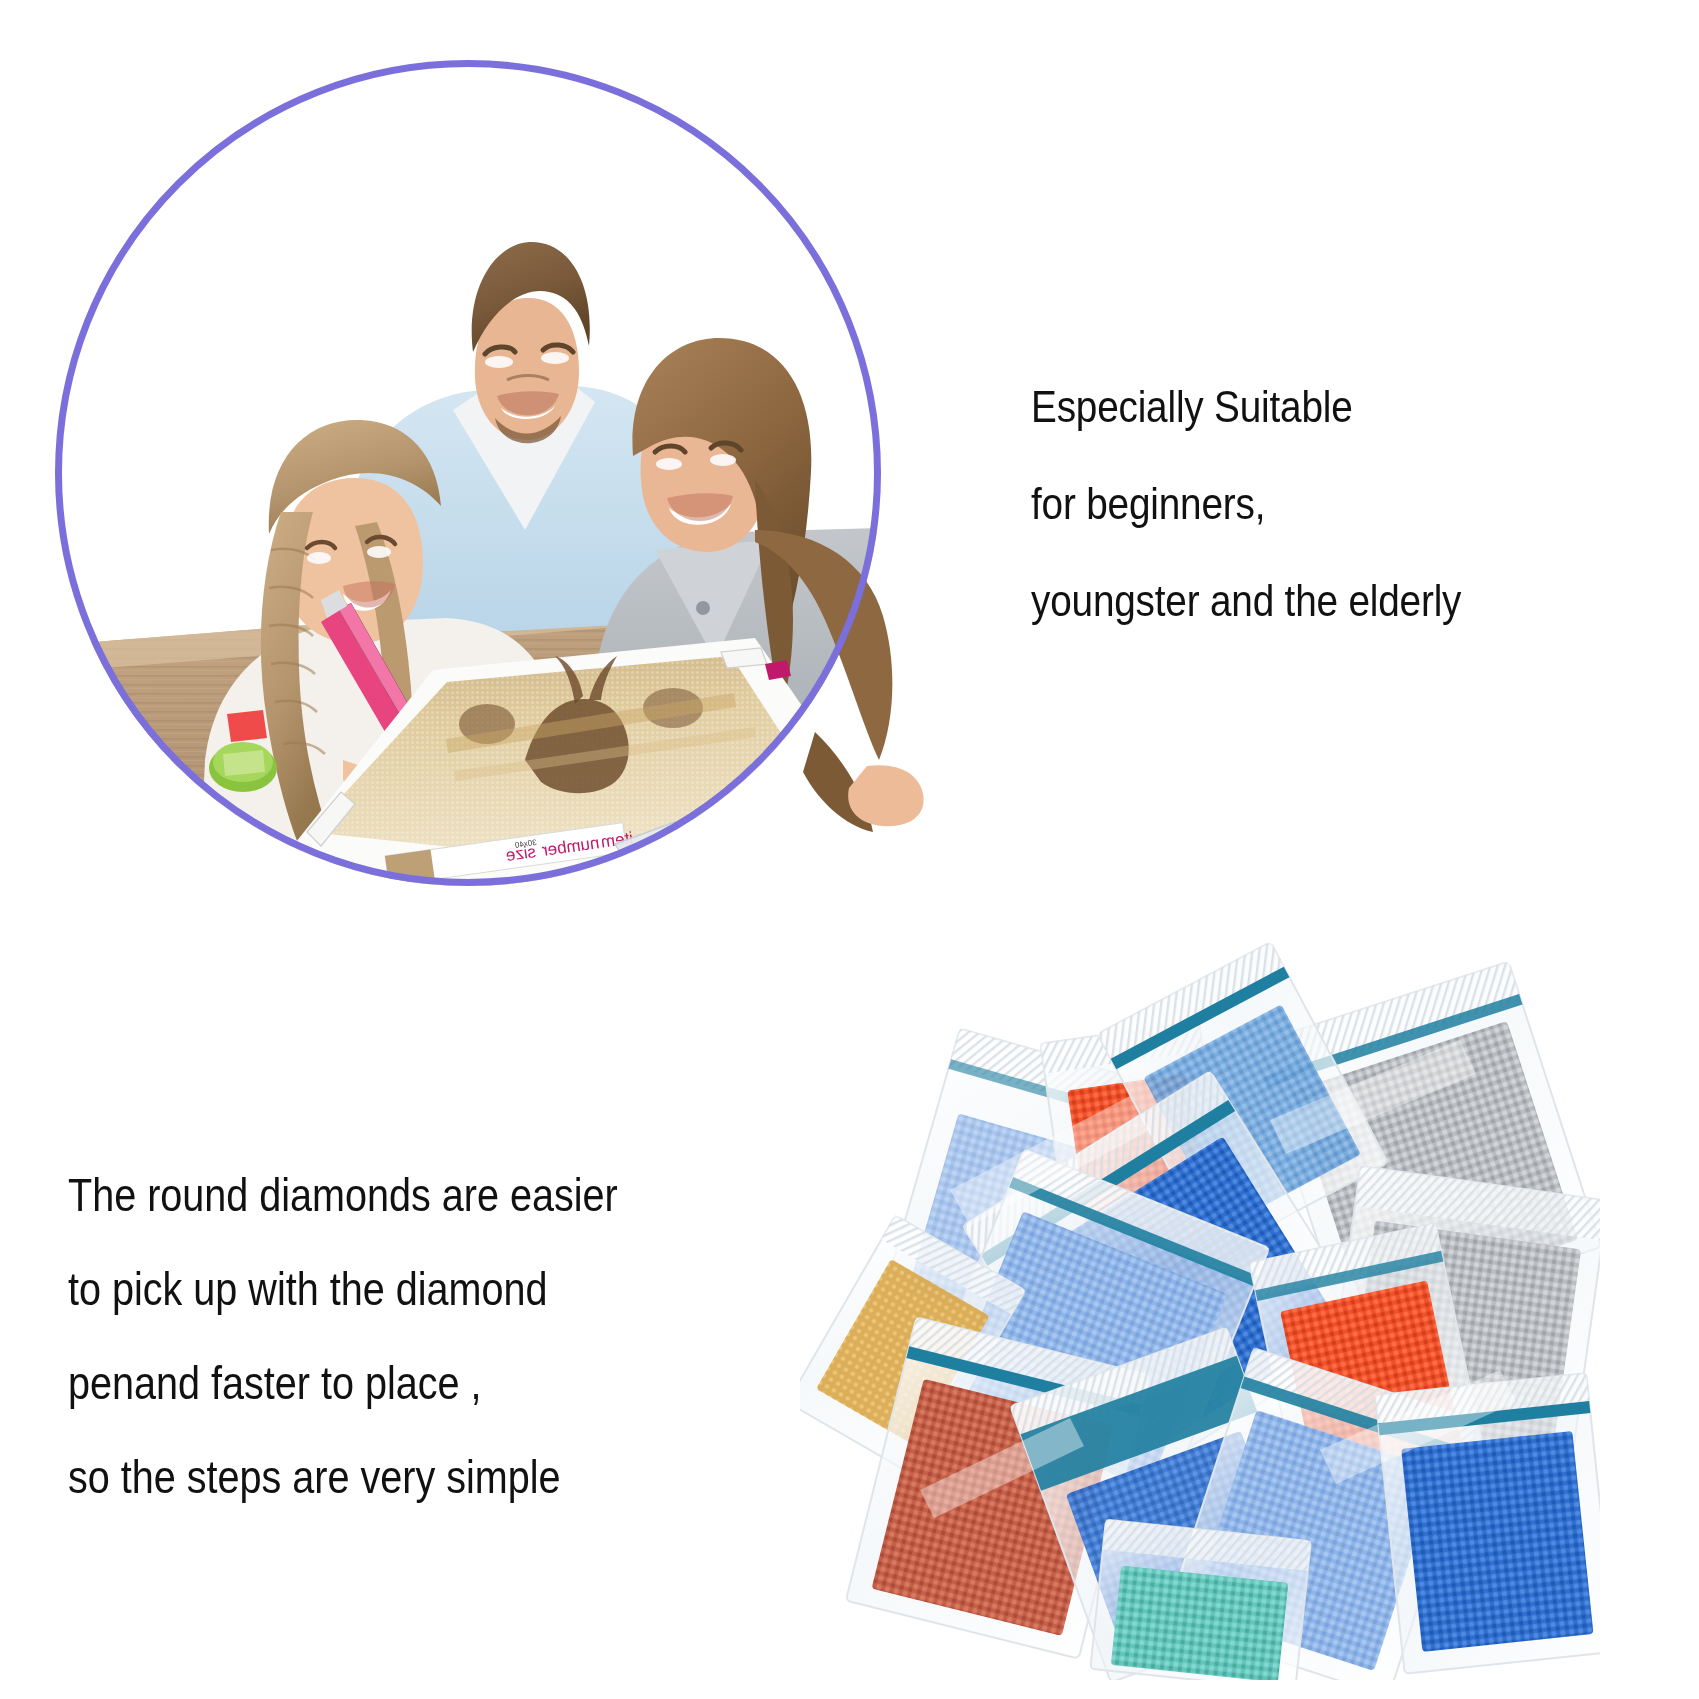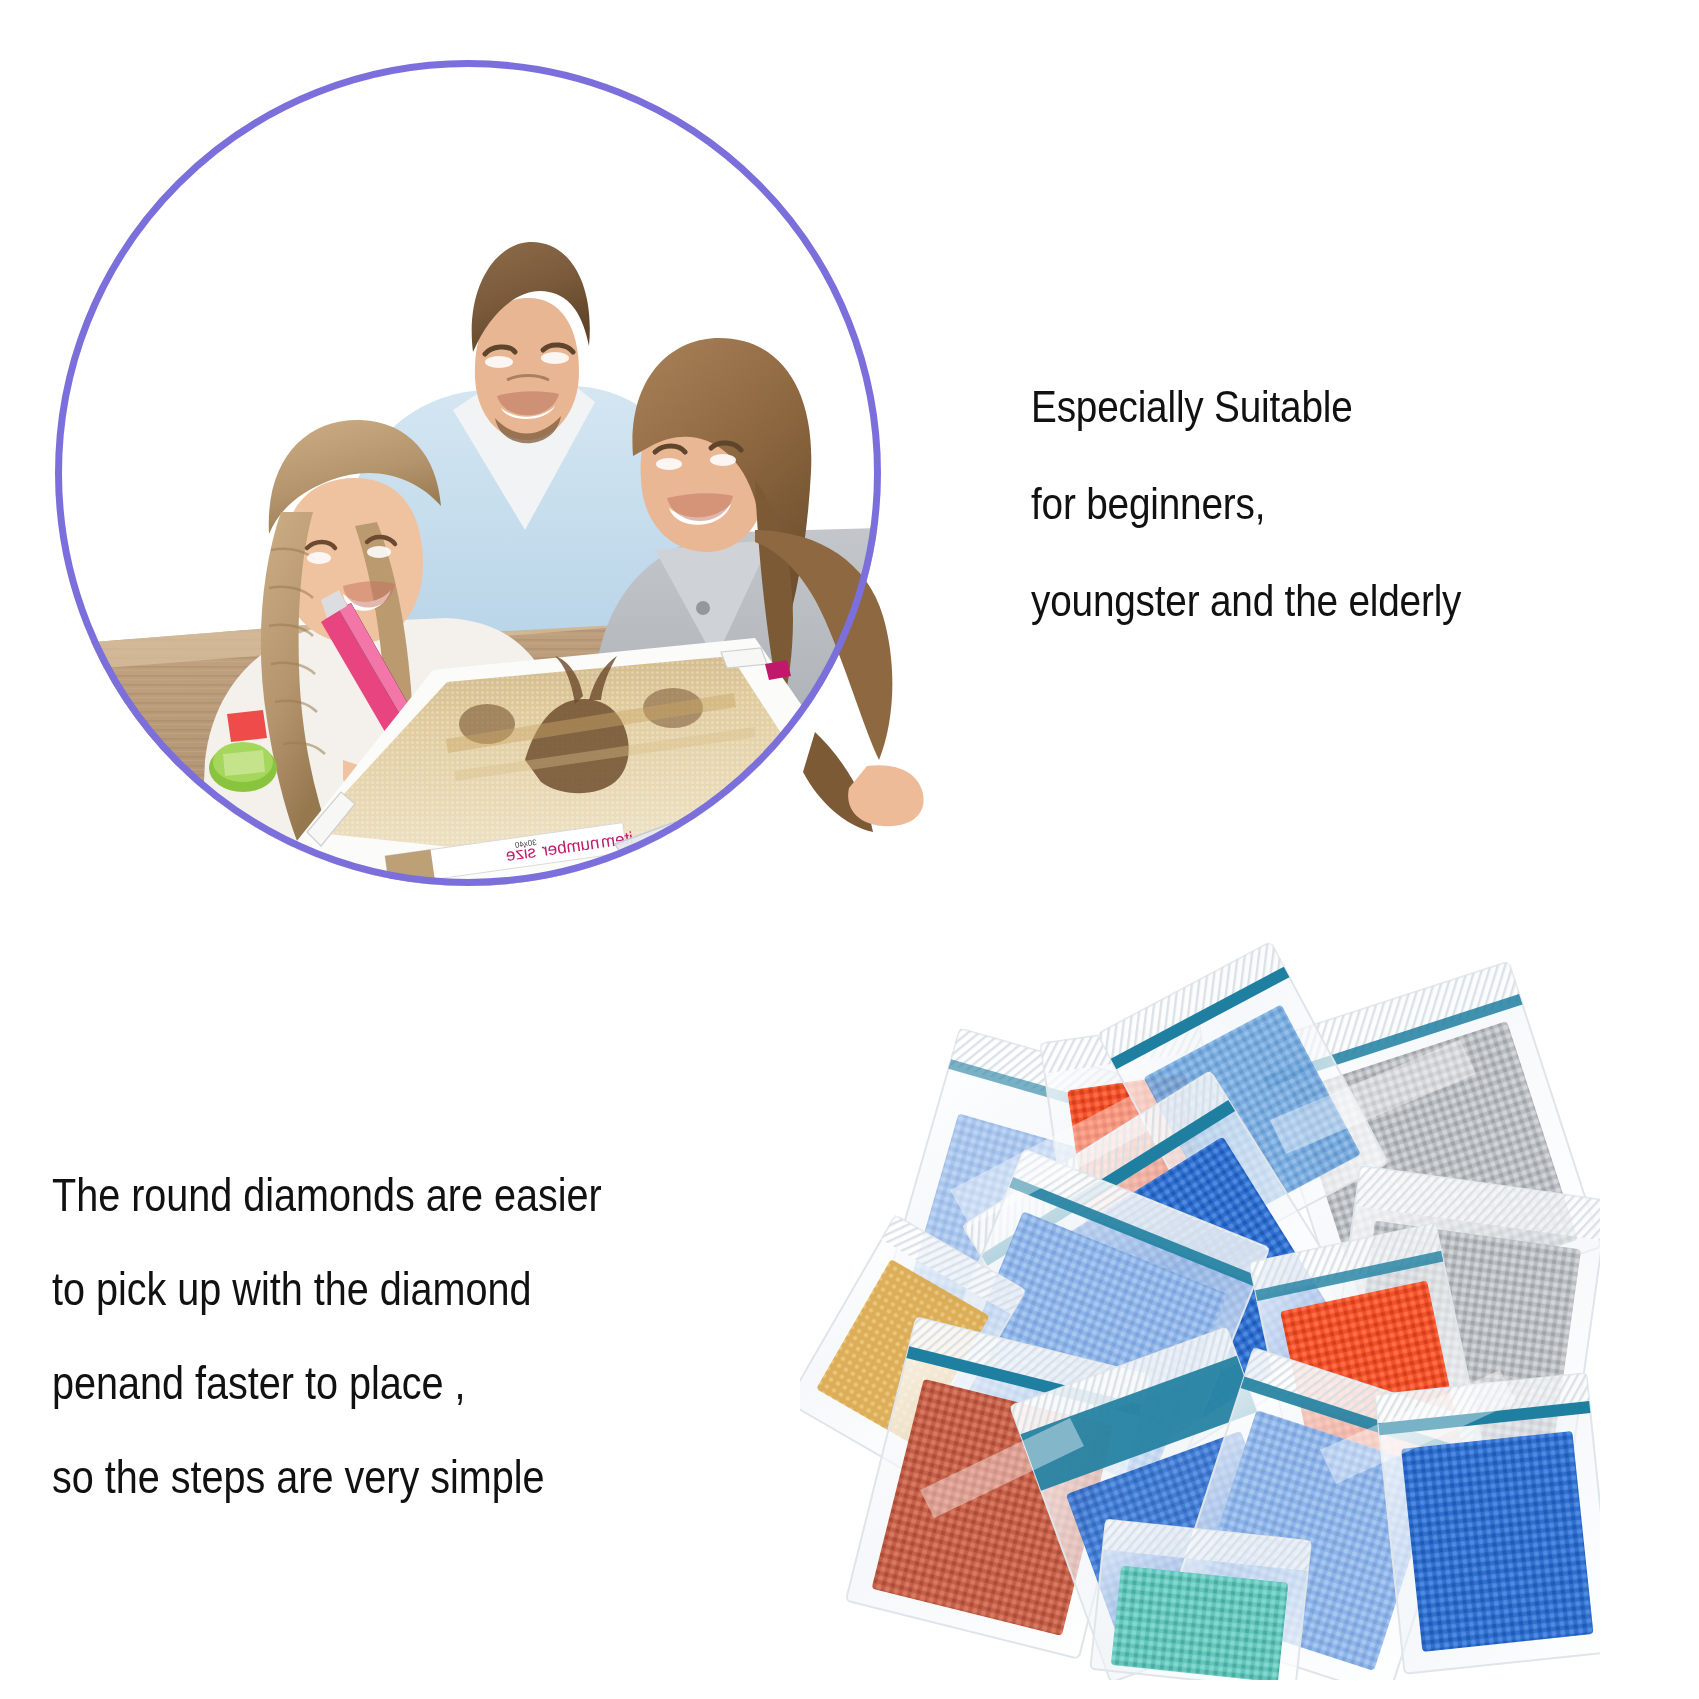--- a/index.html
+++ b/index.html
@@ -66,21 +66,21 @@
     line-height: 1;
     margin-bottom: 52px;
     white-space: nowrap;
     transform: scaleX(0.86);
     transform-origin: left center;
   }
 
   
   #body-block {
     position: absolute;
-    left: 52px;
+    left: 68px;
     top: 1172px;
     width: 800px;
   }
   .body-line {
     font-family: "Liberation Sans", sans-serif;
     font-size: 46px;
     font-weight: 400;
     color: #111111;
     line-height: 1;
     margin-bottom: 48px;

